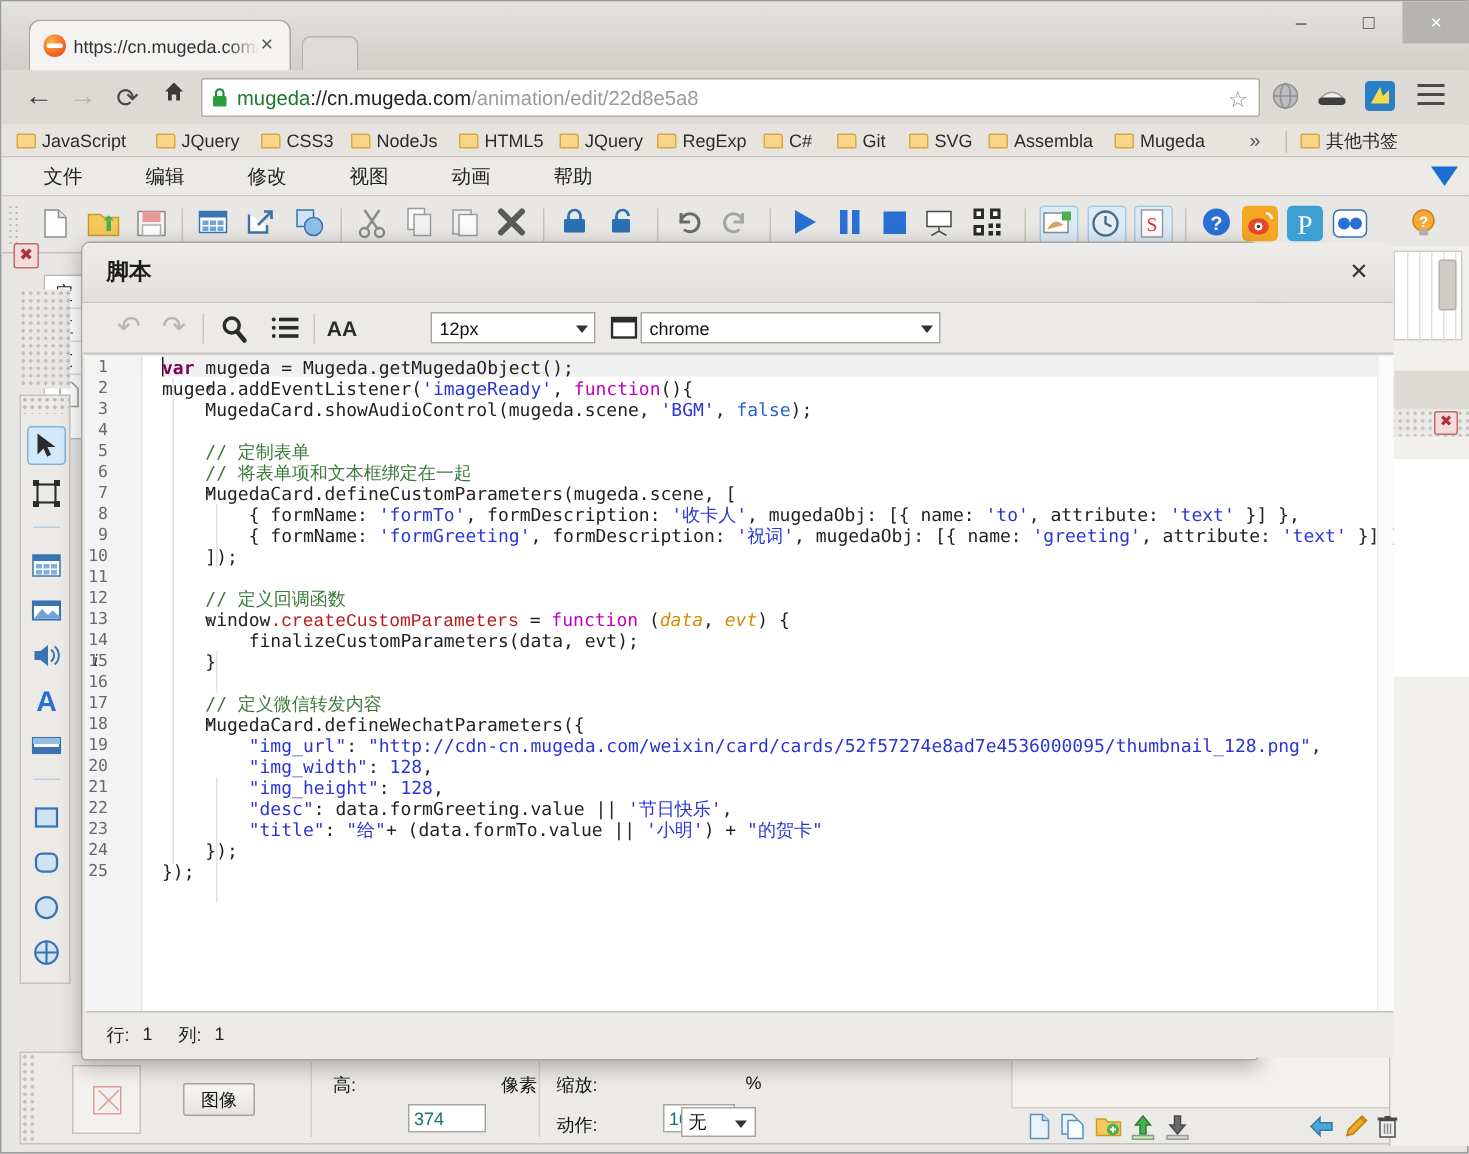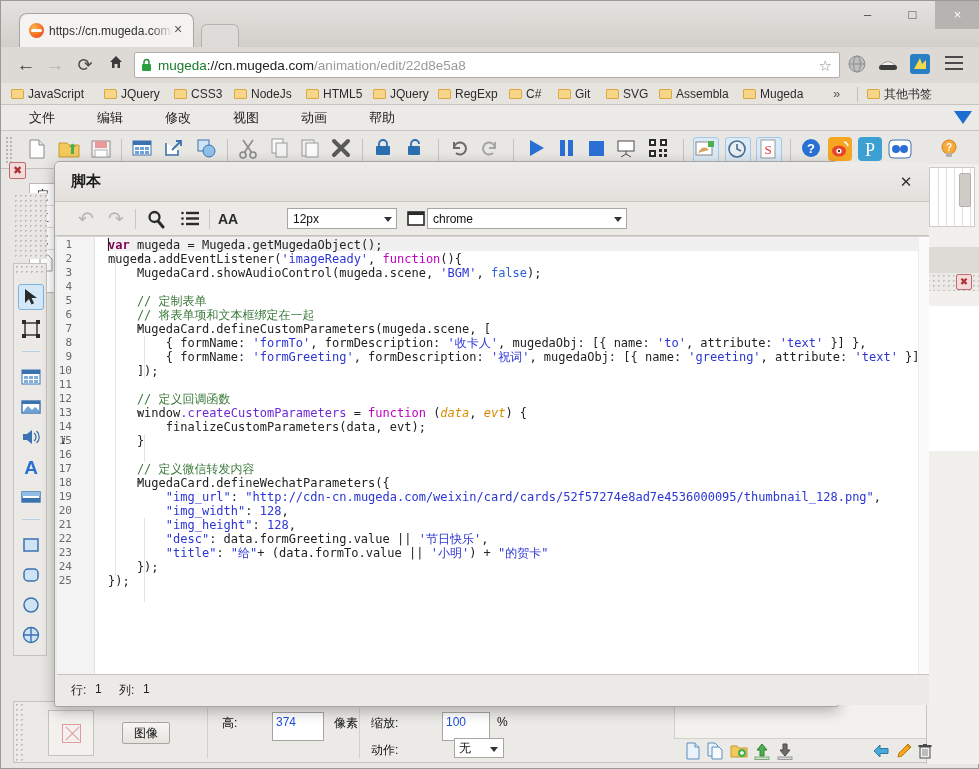--- a/index.html
+++ b/index.html
@@ -322,21 +322,21 @@
     background: #222;
   }
   .indent-guide { position: absolute; width: 1px; background: #e3e3e3; }
 
   
   .t-kw   { color: #7f0055; font-weight: bold; }
   .t-kw2  { color: #c000c0; }
   .t-str  { color: #2b35d4; }
   .t-cmt  { color: #3c7a3c; }
   .t-num  { color: #2b35d4; }
-  .t-fn   { color: #6d28d9; }
+  .t-fn   { color: #b91c1c; font-family: Liberation Mono, monospace; }
   .t-par  { color: #d98b00; font-style: italic; }
   .t-atom { color: #2b5fd4; }
   .t-plain{ color: #222; }
 
   #editor-scroll-track {
     position: absolute; right: 0; top: 0; width: 11px; height: 438px;
     background: #fbfbfb; border-left: 1px solid #ededed;
   }
 
   #dialog-statusbar {
@@ -374,23 +374,23 @@
   #type-button {
     position: absolute; left: 108px; top: 20px; width: 48px; height: 22px;
     background: linear-gradient(#f7f6f4, #e6e3df);
     border: 1px solid #a9a6a2; border-radius: 2px;
     font-size: 12px; color: #111; text-align: center; line-height: 21px;
     cursor: pointer;
   }
   .pdivider { position: absolute; top: 6px; width: 1px; height: 50px; background: #d3d0cc; }
   .plabel { position: absolute; font-size: 12px; color: #111; }
   .pinput {
-    position: absolute; height: 29px; background: #fff;
-    border: 1px solid #a9a6a2; font-size: 12px; color: #1d4ed8;
-    line-height: 18px; padding-left: 3px;
+    position: absolute; height: 19px; background: #fff;
+    border: 1px solid #a9a6a2; font-size: 12px; color: #0f766e;
+    line-height: 18px; padding-left: 3px; margin-top: 24px;
   }
   .punit { position: absolute; font-size: 12px; color: #111; }
   #action-select {
     position: absolute; left: 440px; top: 36px; width: 50px; height: 20px;
     background: #fff; border: 1px solid #a9a6a2;
     font-size: 12px; color: #111; line-height: 19px; padding-left: 4px;
     cursor: pointer;
   }
   #action-select .caret {
     position: absolute; right: 5px; top: 8px;

